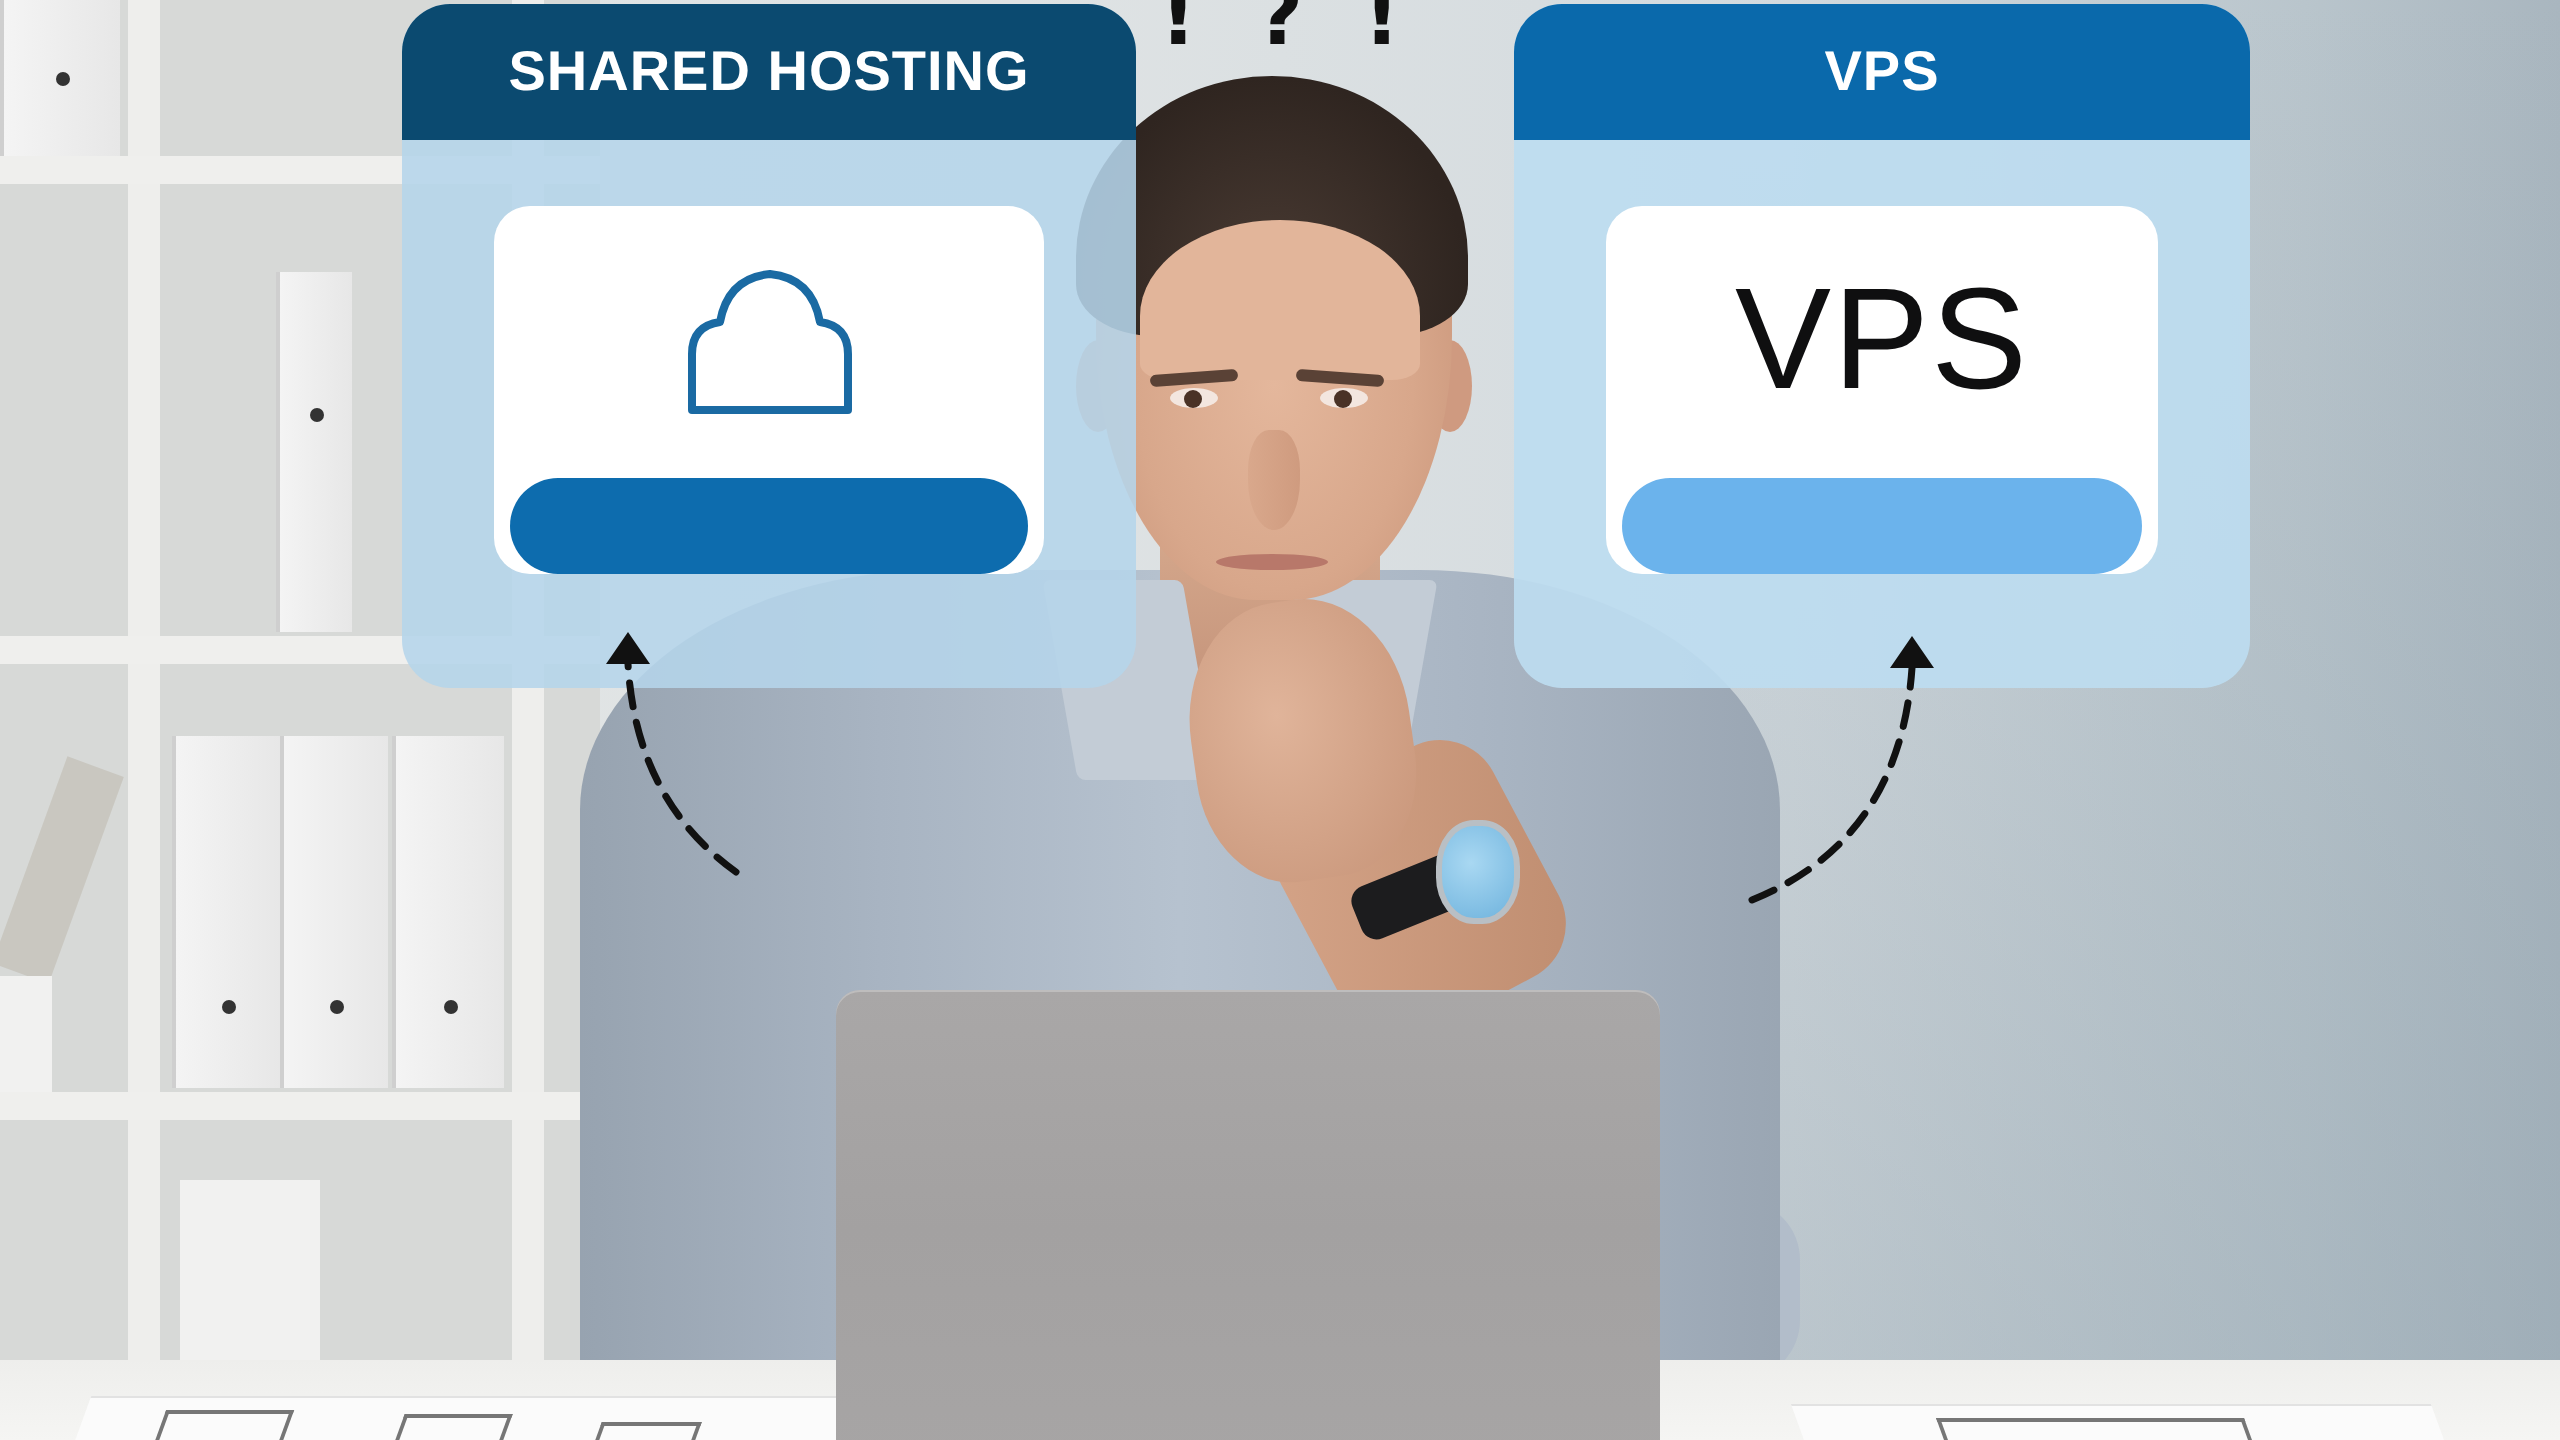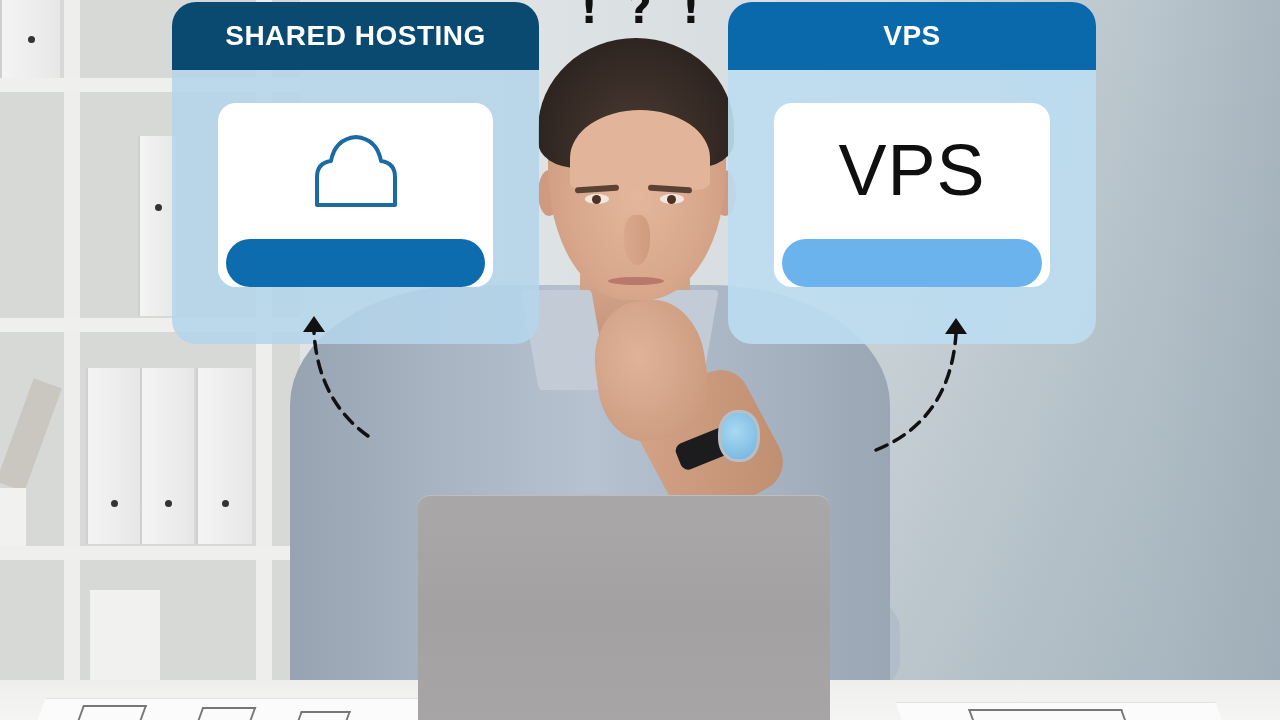--- a/index.html
+++ b/index.html
@@ -97,20 +97,21 @@
       background: linear-gradient(180deg, #a9a7a7 0%, #a3a1a1 50%, #a7a5a5 100%);
       border-radius: 12px 12px 0 0;
       box-shadow: inset 0 1px 0 rgba(255,255,255,.25);
     }
 
     
     .card {
       position: absolute; top: 2px; height: 342px;
       border-radius: 24px; overflow: hidden;
       background: rgba(181, 213, 234, 0.88);
+      margin-left: 29px;
     }
     .card-header {
       height: 68px; display: flex; align-items: center; justify-content: center;
       color: #ffffff; font-weight: 700; font-size: 28px; letter-spacing: 0.5px;
     }
     .card-inner {
       position: absolute; left: 46px; right: 46px; top: 101px; height: 184px;
       background: #ffffff; border-radius: 18px;
     }
     .card-bar {

